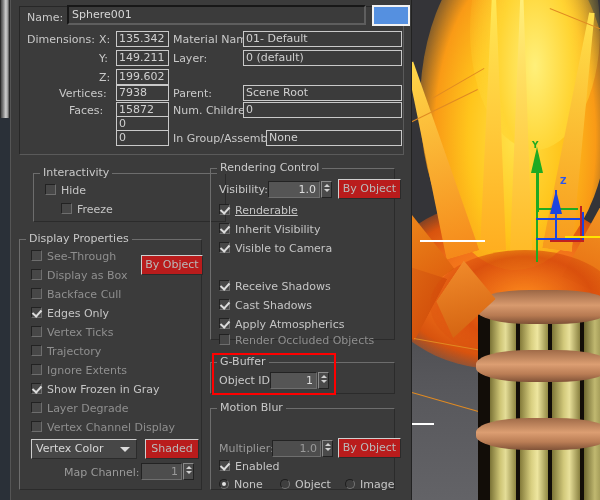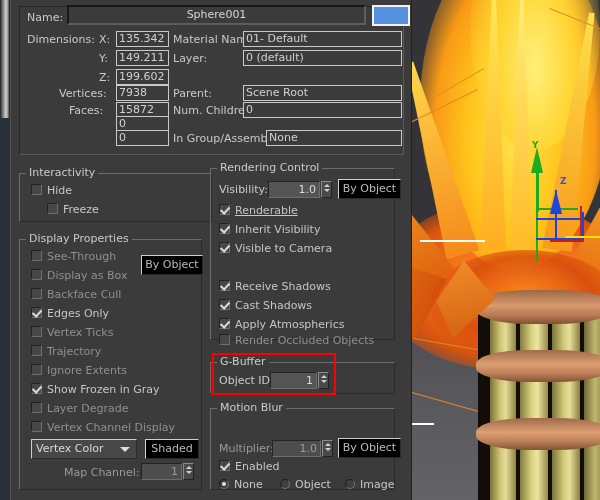--- a/index.html
+++ b/index.html
@@ -29,41 +29,41 @@
   #dialog{position:absolute;left:10px;top:0;width:400px;height:500px;background:#3b3b3b;
     border-left:1px solid #555;border-right:1px solid #222;}
   
   #topblock{position:absolute;left:8px;top:6px;width:383px;height:147px;
     border:1px solid #272727;border-right-color:#5a5a5a;border-bottom-color:#5a5a5a;background:#3b3b3b;}
   .lbl{position:absolute;color:#c9c9c9;white-space:nowrap;line-height:12px;}
   .rofield{position:absolute;background:#3b3b3b;border:1px solid #c9c9c9;
     color:#d0d0d0;line-height:14px;padding:0 2px;box-sizing:border-box;overflow:hidden;white-space:nowrap;}
   .nameinput{position:absolute;background:#3b3b3b;border:2px solid;
     border-color:#171717 #5e5e5e #5e5e5e #171717;color:#d6d6d6;line-height:16px;padding:0 3px;
-    box-sizing:border-box;white-space:nowrap;overflow:hidden;text-align:center;}
+    box-sizing:border-box;white-space:nowrap;overflow:hidden;}
   #colorswatch{position:absolute;border:2px solid #f2f2f2;box-sizing:border-box;}
   
   .group{position:absolute;box-sizing:border-box;}
   .group .gbox{position:absolute;left:0;top:6px;right:0;bottom:0;
     border:1px solid #6d6d6d;border-top-color:#6d6d6d;border-right-color:#2b2b2b;border-bottom-color:#2b2b2b;}
   .group .gtitle{position:absolute;left:7px;top:0;background:#3b3b3b;padding:0 3px;color:#c9c9c9;
     line-height:12px;z-index:2;white-space:nowrap;}
   
   .cbrow{position:absolute;height:14px;line-height:14px;white-space:nowrap;}
   .cb{display:inline-block;width:11px;height:11px;vertical-align:-1px;box-sizing:border-box;
     background:#474747;border:1px solid;border-color:#222 #6e6e6e #6e6e6e #222;position:relative;}
   .cb.on::after{content:"";position:absolute;left:2px;top:0px;width:4px;height:7px;
     border:solid #dcdcdc;border-width:0 2px 2px 0;transform:rotate(42deg);}
   .cbtxt{margin-left:5px;color:#c5c5c5;}
   .cbtxt.dim{color:#8f8f8f;}
   
   .btn{position:absolute;box-sizing:border-box;background:#4a4a4a;
     border:1px solid;border-color:#8d8d8d #1f1f1f #1f1f1f #8d8d8d;
     color:#d3d3d3;text-align:center;line-height:18px;white-space:nowrap;}
-  .btn.ghost{border-color:#cfcfcf #2b2b2b #2b2b2b #cfcfcf;background:#000000;color:#b9b9b9;}
+  .btn.ghost{border-color:#cfcfcf #2b2b2b #2b2b2b #cfcfcf;background:#b91c1c;color:#b9b9b9;}
   
   .spin{position:absolute;box-sizing:border-box;background:#555;
     border:1px solid;border-color:#232323 #6e6e6e #6e6e6e #232323;
     color:#dcdcdc;line-height:14px;padding:0 3px;white-space:nowrap;overflow:hidden;text-align:right;}
   .spin.dim{color:#9a9a9a;background:#4d4d4d;}
   .spinbtns{position:absolute;width:11px;box-sizing:border-box;background:#4a4a4a;
     border:1px solid;border-color:#8a8a8a #222 #222 #8a8a8a;}
   .spinbtns i{display:block;width:0;height:0;margin:2px auto;border-left:3px solid transparent;border-right:3px solid transparent;}
   .spinbtns i.up{border-bottom:3px solid #d0d0d0;}
   .spinbtns i.dn{border-top:3px solid #d0d0d0;}
@@ -175,21 +175,21 @@
   <div class="rofield" style="left:232px;top:31px;width:159px;height:16px;">01- Default</div>
   <span class="lbl" style="left:162px;top:53px;">Layer:</span>
   <div class="rofield" style="left:232px;top:50px;width:159px;height:16px;">0 (default)</div>
   <span class="lbl" style="left:162px;top:88px;">Parent:</span>
   <div class="rofield" style="left:232px;top:85px;width:159px;height:16px;">Scene Root</div>
   <span class="lbl" style="left:162px;top:105px;">Num. Children:</span>
   <div class="rofield" style="left:232px;top:102px;width:159px;height:16px;">0</div>
   <span class="lbl" style="left:162px;top:133px;">In Group/Assembly:</span>
   <div class="rofield" style="left:255px;top:130px;width:136px;height:16px;">None</div>
 
-  <div class="group" style="left:8px;top:167px;width:193px;height:55px;">
+  <div class="group" style="left:22px;top:167px;width:193px;height:55px;">
     <div class="gbox"></div>
     <span class="gtitle">Interactivity</span>
     <div class="cbrow" style="left:12px;top:17px;">
       <span class="cb"></span><span class="cbtxt">Hide</span>
     </div>
     <div class="cbrow" style="left:12px;top:36px;margin-left:16px;">
       <span class="cb"></span><span class="cbtxt">Freeze</span>
     </div>
   </div>
 

